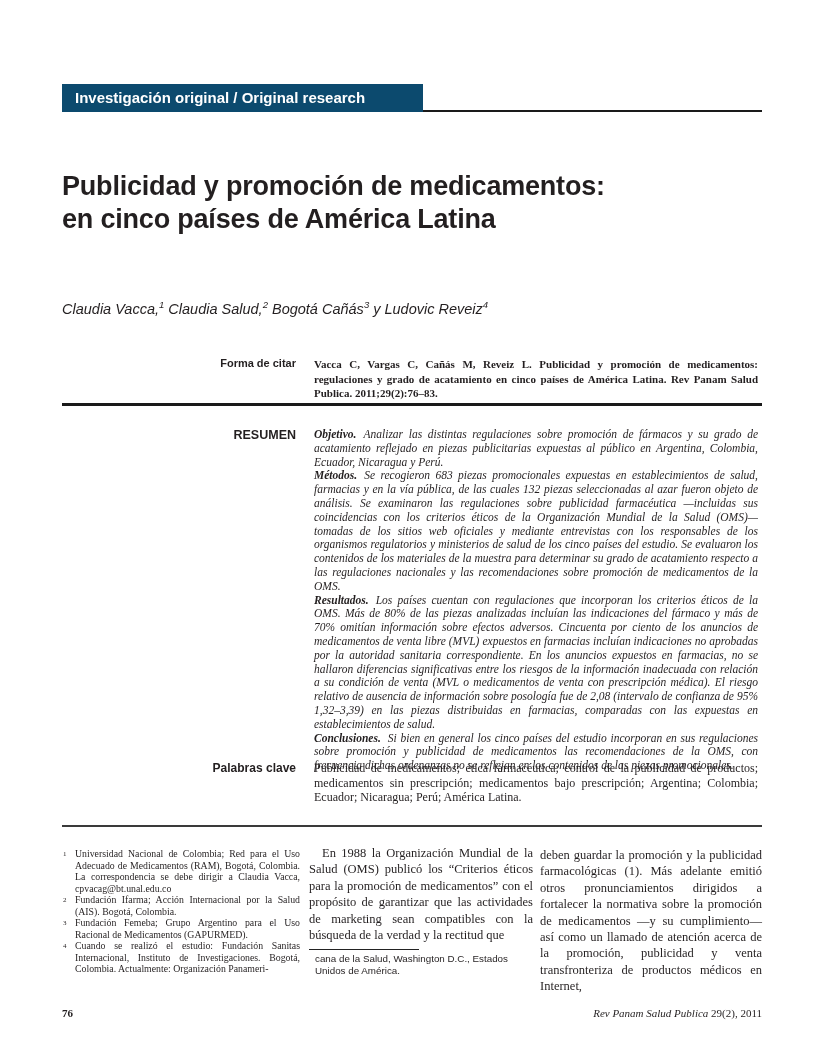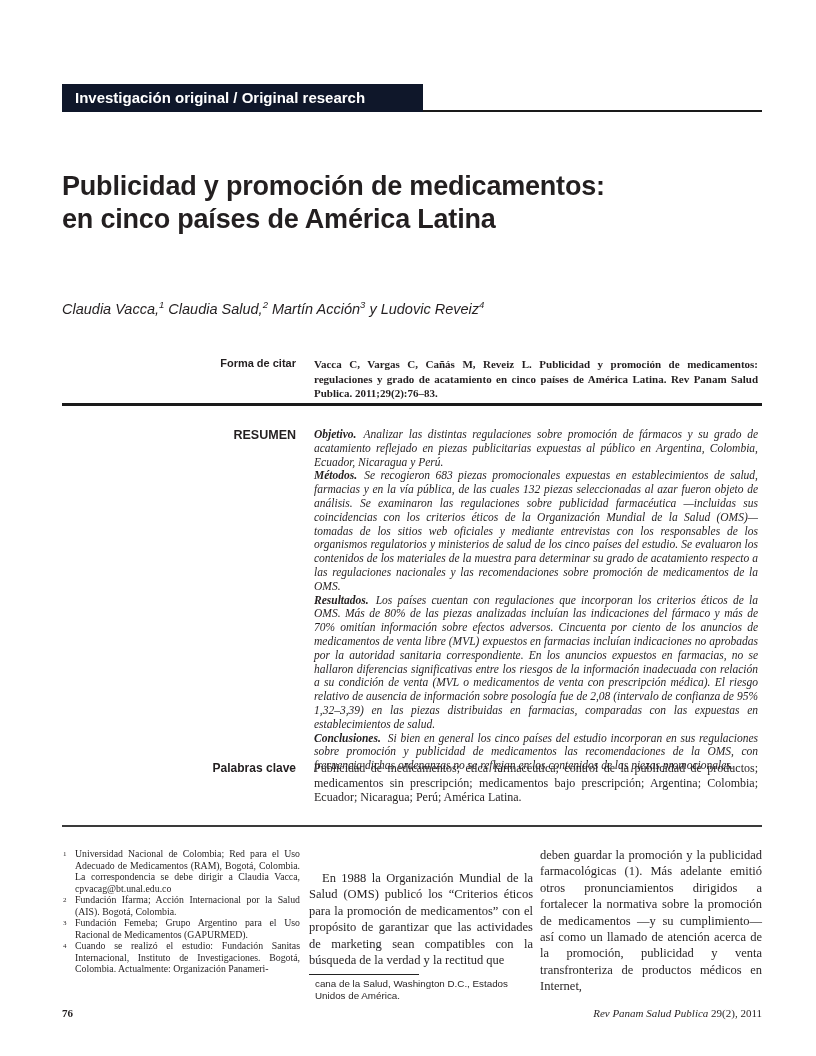--- a/index.html
+++ b/index.html
@@ -3,21 +3,21 @@
 <meta charset="utf-8">
 <style>
   html,body { margin:0; padding:0; background:#e8e8e8; }
   .page {
     position:relative; width:816px; height:1056px; margin:0 auto;
     background:#ffffff; overflow:hidden; color:#231f20;
   }
   .topbar-line { position:absolute; left:62px; top:110px; width:700px; height:2px; background:#1a1a1a; }
   .topbar {
     position:absolute; left:62px; top:84px; width:361px; height:28px;
-    background:#0f172a; color:#ffffff; box-sizing:border-box; padding-left:13px;
+    background:#0c4a6e; color:#ffffff; box-sizing:border-box; padding-left:13px;
     font-family:"Liberation Sans", sans-serif; font-weight:bold; font-size:15px; line-height:28px;
   }
   .title {
     position:absolute; left:62px; top:170px; margin:0;
     font-family:"Liberation Sans", sans-serif; font-weight:bold;
     font-size:27px; line-height:33px; letter-spacing:-0.2px; color:#231f20;
   }
   .title span { display:block; }
   .authors {
     position:absolute; left:62px; top:301px;
@@ -53,21 +53,21 @@
   }
   .fn { position:relative; padding-left:13px; }
   .fn sup { position:absolute; left:1px; top:1px; font-size:7px; }
   .col-body { position:absolute; }
   .body1 { left:309px; top:845px; width:224px; }
   .body2 { left:540px; top:847px; width:222px; }
   .bodyp {
     margin:0; font-family:"Liberation Serif", serif; font-size:12.5px;
     line-height:16.4px; text-align:justify; color:#231f20;
   }
-  .indent { text-indent:13px;margin-top:25px; }
+  .indent { text-indent:13px; }
   .fn-cont { margin-top:6px; }
   .fn-rule { width:110px; height:0; border-top:1.5px solid #222; margin-bottom:3px; }
   .fn-cont-text {
     font-family:Liberation Sans, sans-serif; font-size:9.8px; line-height:11.5px;
     padding-left:6px; text-align:left;
   }
   .footer-left {
     position:absolute; left:62px; top:1007px;
     font-family:"Liberation Serif", serif; font-weight:bold; font-size:11px;
   }
@@ -85,21 +85,21 @@
   <div class="topbar">
     <span>Investigación original / Original research</span>
   </div>
 
   <h1 class="title">
     <span>Publicidad y promoción de medicamentos:</span>
     <span>en cinco países de América Latina</span>
   </h1>
 
   <div class="authors">
-    <span>Claudia Vacca,</span><sup>1</sup><span> Claudia Salud,</span><sup>2</sup><span> Martín Acción</span><sup>3</sup><span> y Ludovic Reveiz</span><sup>4</sup>
+    <span>Claudia Vacca,</span><sup>1</sup><span> Claudia Salud,</span><sup>2</sup><span> Bogotá Cañás</span><sup>3</sup><span> y Ludovic Reveiz</span><sup>4</sup>
   </div>
 
   <div class="row row-citar">
     <div class="label">Forma de citar</div>
     <div class="rtext citar-text">Vacca C, Vargas C, Cañás M, Reveiz L. Publicidad y promoción de medicamentos: regulaciones y grado de acatamiento en cinco países de América Latina. Rev Panam Salud Publica. 2011;29(2):76–83.</div>
   </div>
 
   <div class="rule thick"></div>
 
   <div class="row row-resumen">

